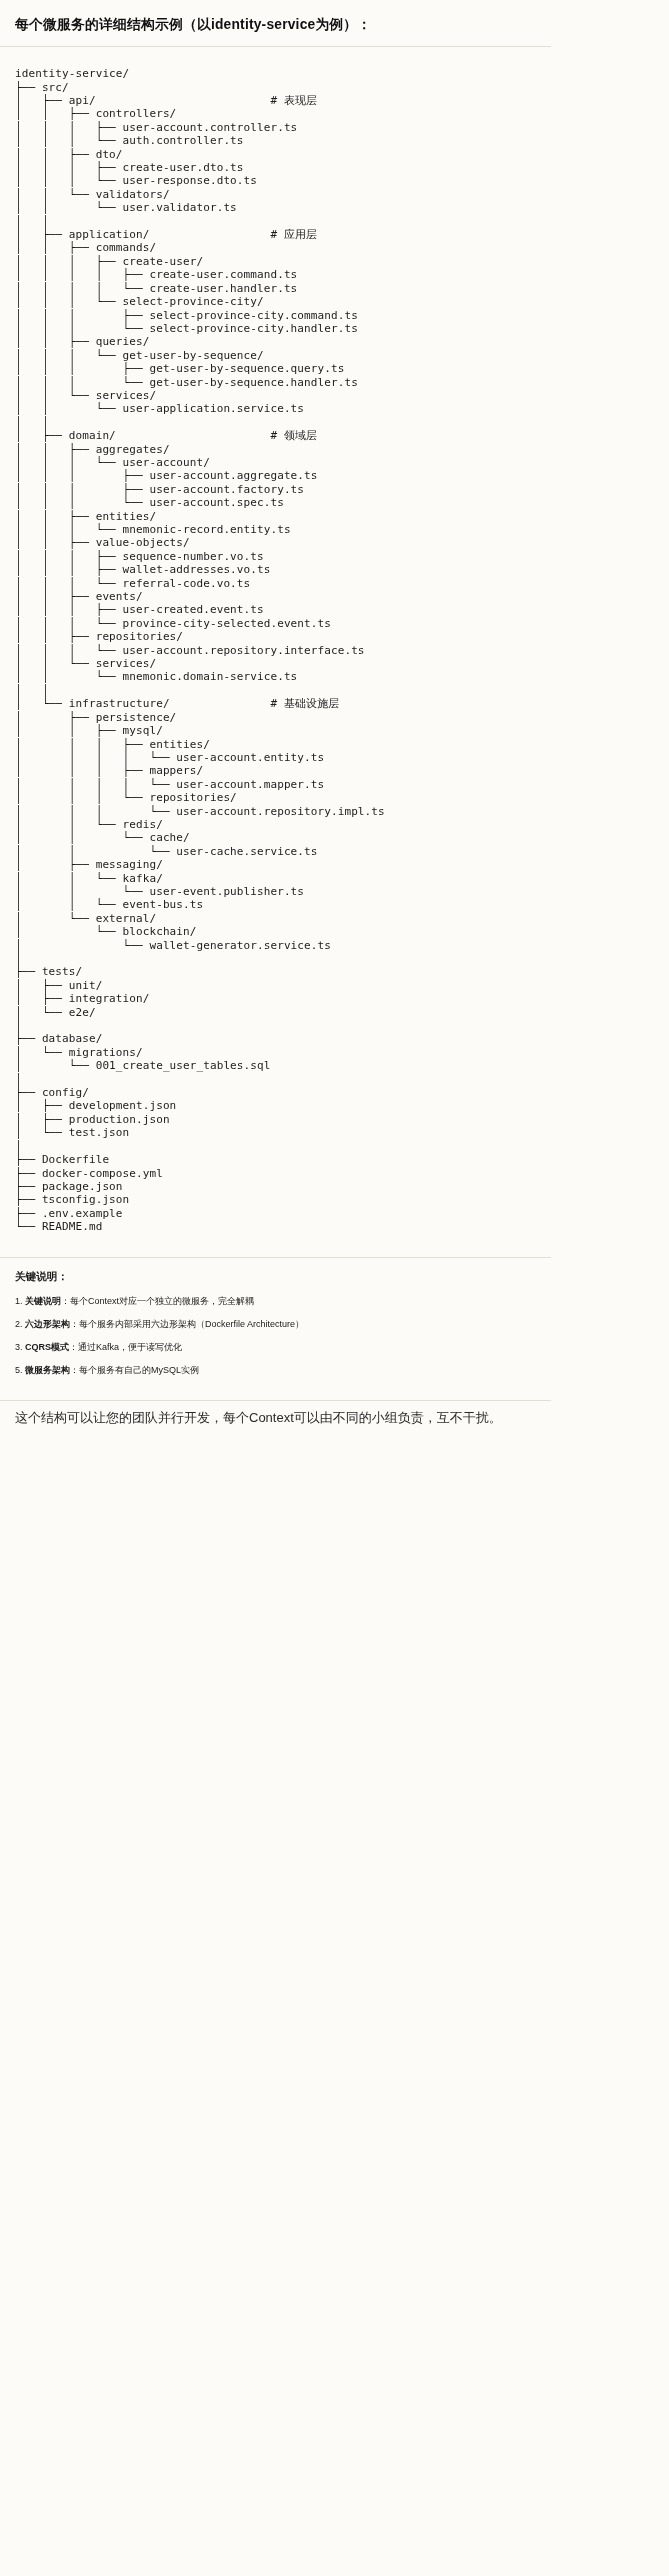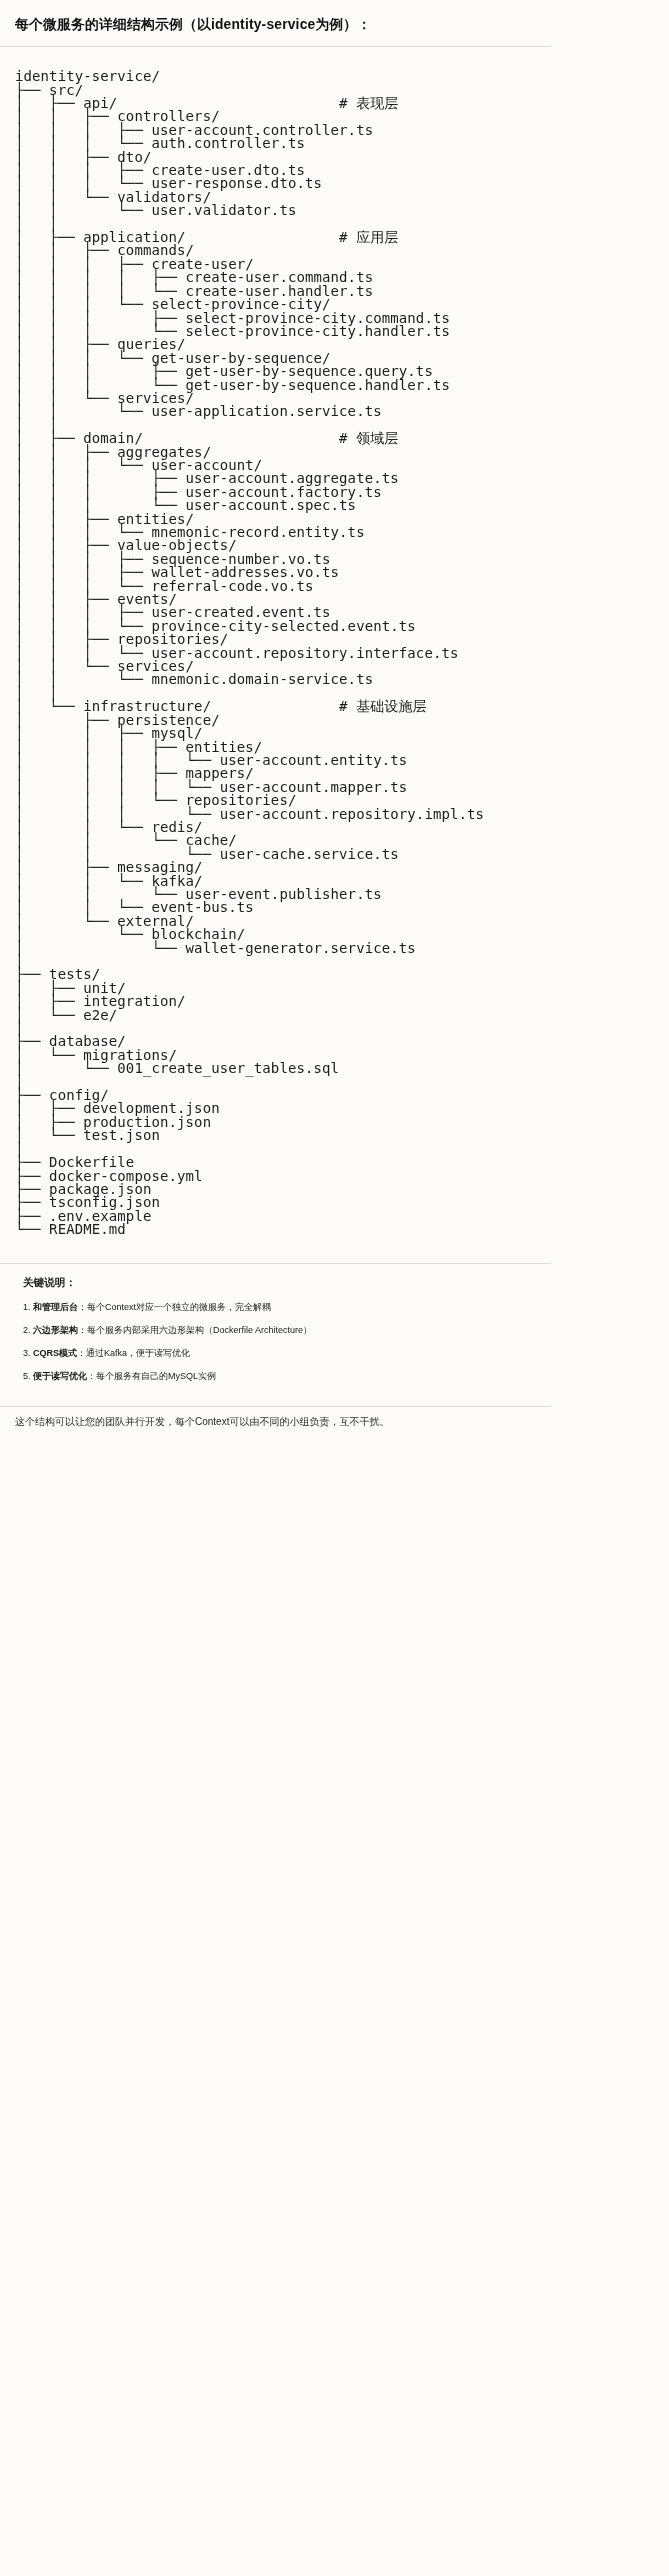--- a/index.html
+++ b/index.html
@@ -22,50 +22,49 @@
     color:#111;
     letter-spacing:0.2px;
   }
   .rule{
     height:0.6px;
     background:#e2ded6;
     margin:0 0 0 0;
   }
   .tree{
     font-family:"DejaVu Sans Mono","Liberation Mono",monospace;
-    font-size:14px;
+    font-size:11px;
     line-height:13.4px;
     white-space:pre;
     padding:10px 15px 12.5px 15px;
     color:#1c1c1c;
     letter-spacing:0.1px;
   }
   .notes{
     padding:3.8px 15px 6.3px 15px;
-    margin-left:8px;
   }
   .notes h3{
     font-size:10.6px;
     font-weight:bold;
     margin:8.8px 0 8.8px 0;
   }
   .note-item{
     font-size:9px;
     line-height:1.85;
     margin:0 0 6.3px 0;
     color:#1a1a1a;
   }
   .note-item b{font-weight:bold;}
   .footer-rule{
     height:0.6px;
     background:#e2ded6;
     margin:8.8px 0 0 0;
   }
   .footer{
-    font-size:10px;
+    font-size:13px;
     padding:8.8px 15px 13.8px 15px;
     color:#2a2a2a;
   }
 </style>
 </head>
 <body>
 
 <div class="page">
 
   <div class="title">每个微服务的详细结构示例（以identity-service为例）：</div>
@@ -159,33 +158,33 @@
 ├── .env.example
 └── README.md</pre>
 
   <div class="rule"></div>
 
   <div class="notes">
     <h3>关键说明：</h3>
 
     <div class="note-item">
       <span>1.</span>
-      <b>和管理后台</b><span>：每个Context对应一个独立的微服务，完全解耦</span>
+      <b>关键说明</b><span>：每个Context对应一个独立的微服务，完全解耦</span>
     </div>
     <div class="note-item">
       <span>2.</span>
       <b>六边形架构</b><span>：每个服务内部采用六边形架构（Dockerfile Architecture）</span>
     </div>
     <div class="note-item">
       <span>3.</span>
       <b>CQRS模式</b><span>：通过Kafka，便于读写优化</span>
     </div>
     <div class="note-item">
       <span>5.</span>
-      <b>便于读写优化</b><span>：每个服务有自己的MySQL实例</span>
+      <b>微服务架构</b><span>：每个服务有自己的MySQL实例</span>
     </div>
   </div>
 
   <div class="footer-rule"></div>
   <div class="footer">这个结构可以让您的团队并行开发，每个Context可以由不同的小组负责，互不干扰。</div>
 
 </div>
 
 
 </body></html>

